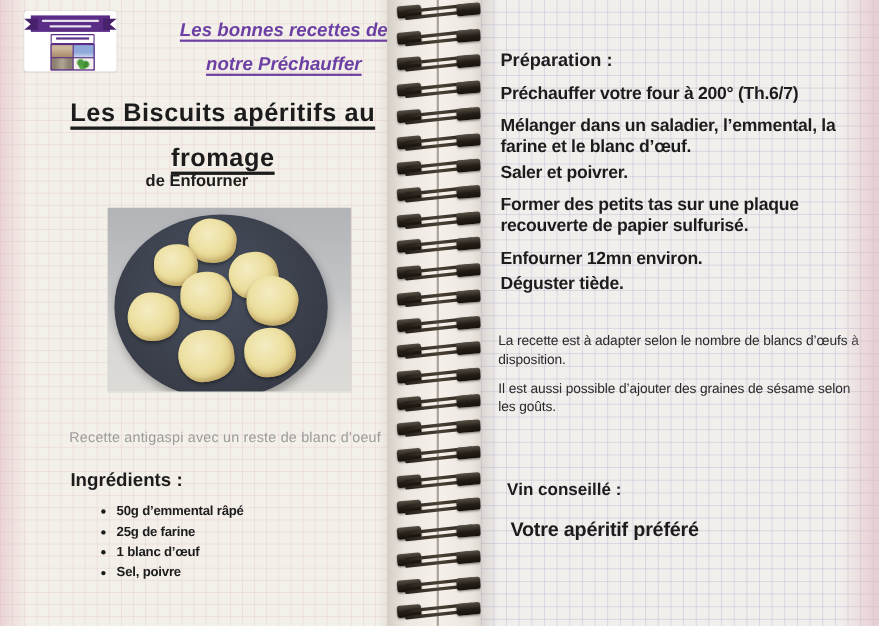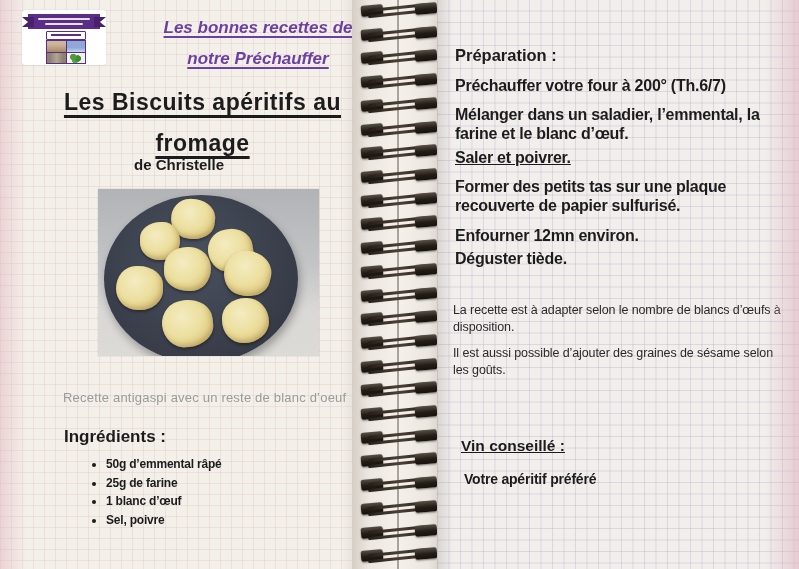--- a/index.html
+++ b/index.html
@@ -109,26 +109,26 @@
 
   .ing-heading{position:absolute;left:64px;top:427px;font-size:17px;font-weight:bold;color:#1c1c1c;}
   .ing-list{position:absolute;left:86px;top:455px;margin:0;padding-left:20px;
     font-size:12px;font-weight:bold;line-height:18.6px;color:#1c1c1c;letter-spacing:-.2px;}
   .ing-list li{margin:0;}
 
   
   .prep-heading{position:absolute;left:18px;top:46px;font-size:16.5px;font-weight:bold;color:#1c1c1c;}
   .step{position:absolute;left:18px;width:342px;font-size:16px;font-weight:bold;color:#1c1c1c;
     line-height:19px;letter-spacing:-.25px;margin:0;}
-  .s0{top:76px;} .s1{top:105px;} .s2{top:148px;text-decoration:underline;} .s3{top:177px;} .s4{top:226px;} .s5{top:249px;}
+  .s0{top:76px;} .s1{top:105px;} .s2{top:148px;} .s3{top:177px;} .s4{top:226px;} .s5{top:249px;}
   .note{position:absolute;left:16px;width:338px;font-size:12.5px;color:#2a2a2a;
     line-height:17px;letter-spacing:-.1px;margin:0;}
   .n0{top:302px;} .n1{top:345px;}
-  .wine-heading{position:absolute;left:24px;top:437px;font-size:15.5px;font-weight:bold;color:#1c1c1c;text-decoration:underline;}
-  .wine-text{position:absolute;left:27px;top:471px;font-size:14px;font-weight:bold;color:#1c1c1c;letter-spacing:-.2px;text-align:center;}
+  .wine-heading{position:absolute;left:24px;top:437px;font-size:15.5px;font-weight:bold;color:#1c1c1c;}
+  .wine-text{position:absolute;left:27px;top:471px;font-size:18px;font-weight:bold;color:#1c1c1c;letter-spacing:-.2px;text-align:center;}
 </style>
 </head>
 <body>
 
 <div class="scene">
 
   <div class="page-left">
 
     <div class="logo">
       <div class="banner">
@@ -147,21 +147,21 @@
     <div class="site-title">
       <span>Les bonnes recettes de</span><br>
       <span>notre Préchauffer</span>
     </div>
 
     <div class="recipe-title">
       <span>Les Biscuits apéritifs au</span><br>
       <span>fromage</span>
     </div>
 
-    <div class="author">de Christelle</div>
+    <div class="author">de Enfourner</div>
 
     <div class="photo">
       <div class="plate"></div>
       <div class="biscuit b1"></div>
       <div class="biscuit b2"></div>
       <div class="biscuit b3"></div>
       <div class="biscuit b4"></div>
       <div class="biscuit b5"></div>
       <div class="biscuit b6"></div>
       <div class="biscuit b7"></div>

